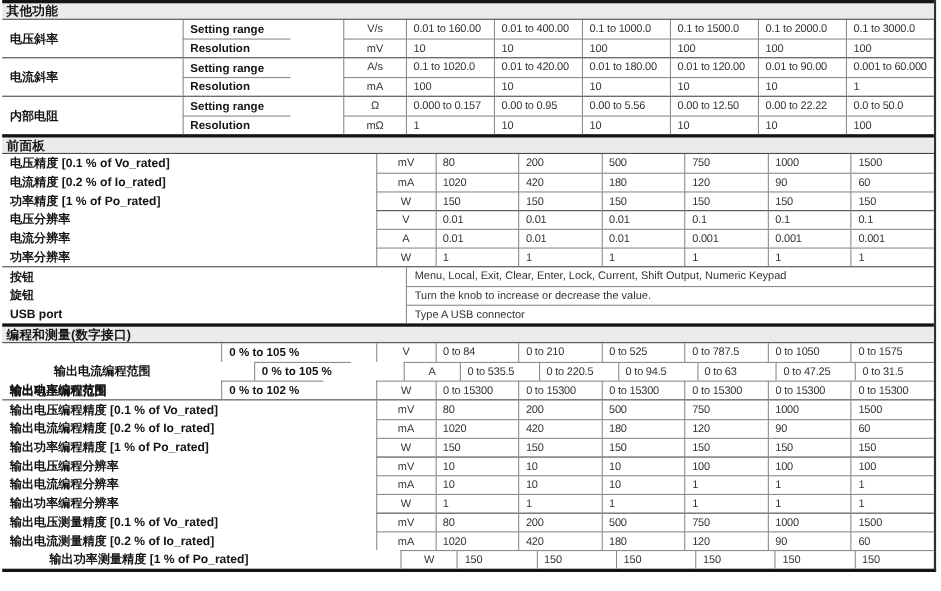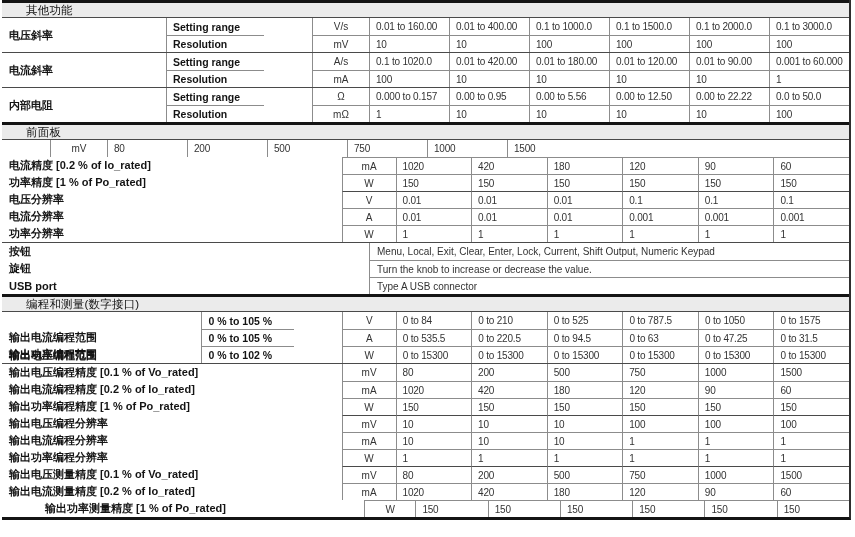--- a/index.html
+++ b/index.html
@@ -10,22 +10,22 @@
   }
   .spec-table{
     position:absolute;left:2px;top:0;width:847px;
     border-right:2px solid var(--border-outer);
     border-bottom:3px solid var(--border-thick);
     box-sizing:content-box;
   }
   .sec-header{
     height:14px;background:var(--header-bg);
     border-top:3px solid var(--border-thick);
-    display:flex;align-items:center;padding-left:24px;
-    font-weight:normal;font-size:11.5px;color:var(--text-label);
+    display:flex;align-items:center;padding-left:4px;
+    font-weight:bold;font-size:11.5px;color:var(--text-label);
     letter-spacing:0.2px;
   }
   .group{border-top:1px solid var(--border-dark);}
   .group.stack{display:flex;}
   .glabel{
     width:212px;box-sizing:border-box;display:flex;align-items:center;
     padding-left:7px;font-weight:bold;font-size:11px;color:var(--text-label);
     white-space:nowrap;overflow:hidden;font-family:Liberation Mono, monospace;
   }
   .gbody{flex:1;display:flex;flex-direction:column;padding-left:48px;}
@@ -123,20 +123,21 @@
           <div class="cell val bl sep-thin">10</div>
           <div class="cell val bl sep-thin">100</div>
         </div>
       </div>
     </div>
     <div class="sec-header">
       <div class="">前面板</div>
     </div>
     <div class="group">
       <div class="row">
+        <div class="cell label" style="width: 310px;">电压精度 [0.1 % of Vo_rated]</div>
         <div class="cell unit bl">mV</div>
         <div class="cell val bl">80</div>
         <div class="cell val bl">200</div>
         <div class="cell val bl">500</div>
         <div class="cell val bl">750</div>
         <div class="cell val bl">1000</div>
         <div class="cell val bl">1500</div>
       </div>
       <div class="row">
         <div class="cell label" style="width: 310px;">电流精度 [0.2 % of Io_rated]</div>
@@ -212,21 +213,21 @@
         <div class="cell sub bl">0 % to 105 %</div>
         <div class="cell unit bl">V</div>
         <div class="cell val bl">0 to 84</div>
         <div class="cell val bl">0 to 210</div>
         <div class="cell val bl">0 to 525</div>
         <div class="cell val bl">0 to 787.5</div>
         <div class="cell val bl">0 to 1050</div>
         <div class="cell val bl">0 to 1575</div>
       </div>
       <div class="row">
-        <div class="cell label" style="width: 212px;">输出电流编程范围</div>
+        <div class="cell label" style="width: 212px; margin-left: 40px;">输出电流编程范围</div>
         <div class="cell sub bl sep-thin">0 % to 105 %</div>
         <div class="cell unit bl sep-thin">A</div>
         <div class="cell val bl sep-thin">0 to 535.5</div>
         <div class="cell val bl sep-thin">0 to 220.5</div>
         <div class="cell val bl sep-thin">0 to 94.5</div>
         <div class="cell val bl sep-thin">0 to 63</div>
         <div class="cell val bl sep-thin">0 to 47.25</div>
         <div class="cell val bl sep-thin">0 to 31.5</div>
       </div>
       <div class="row">

